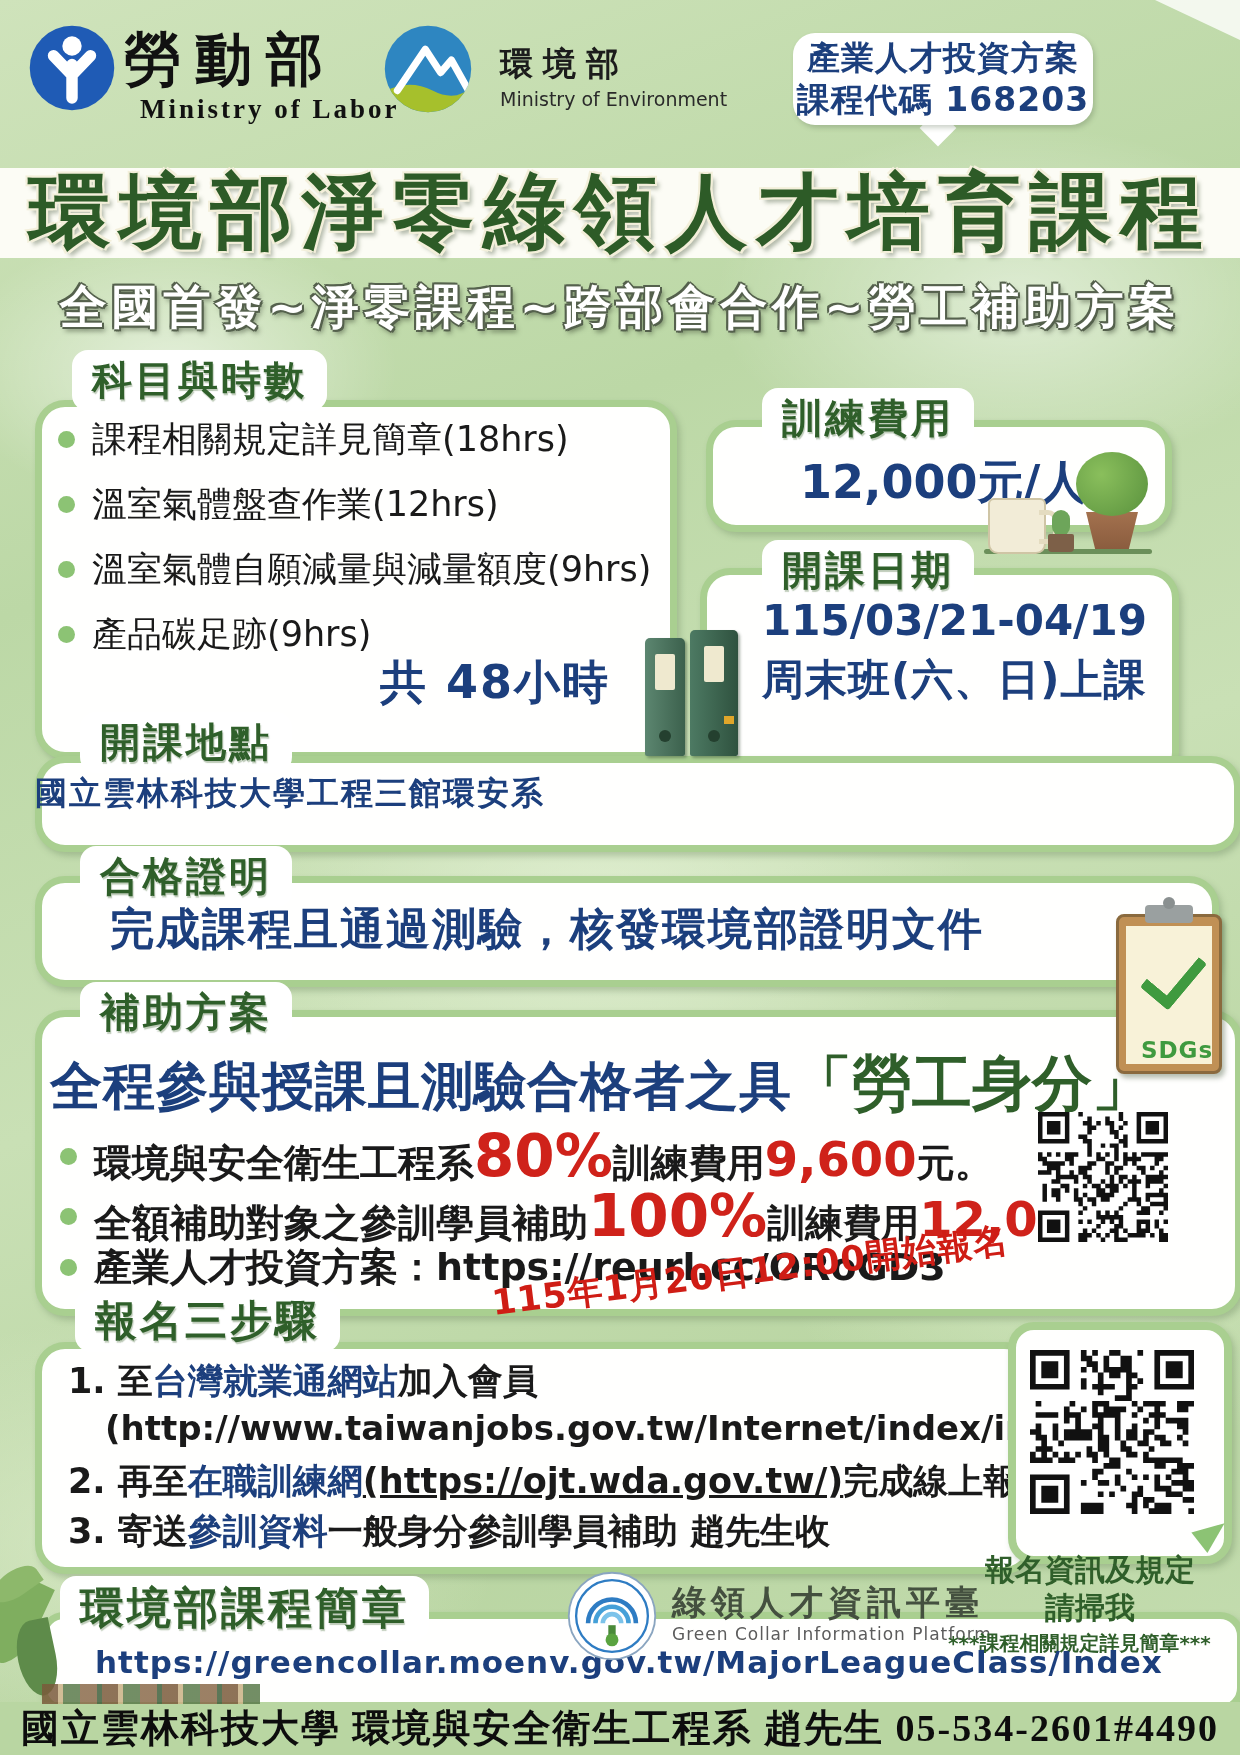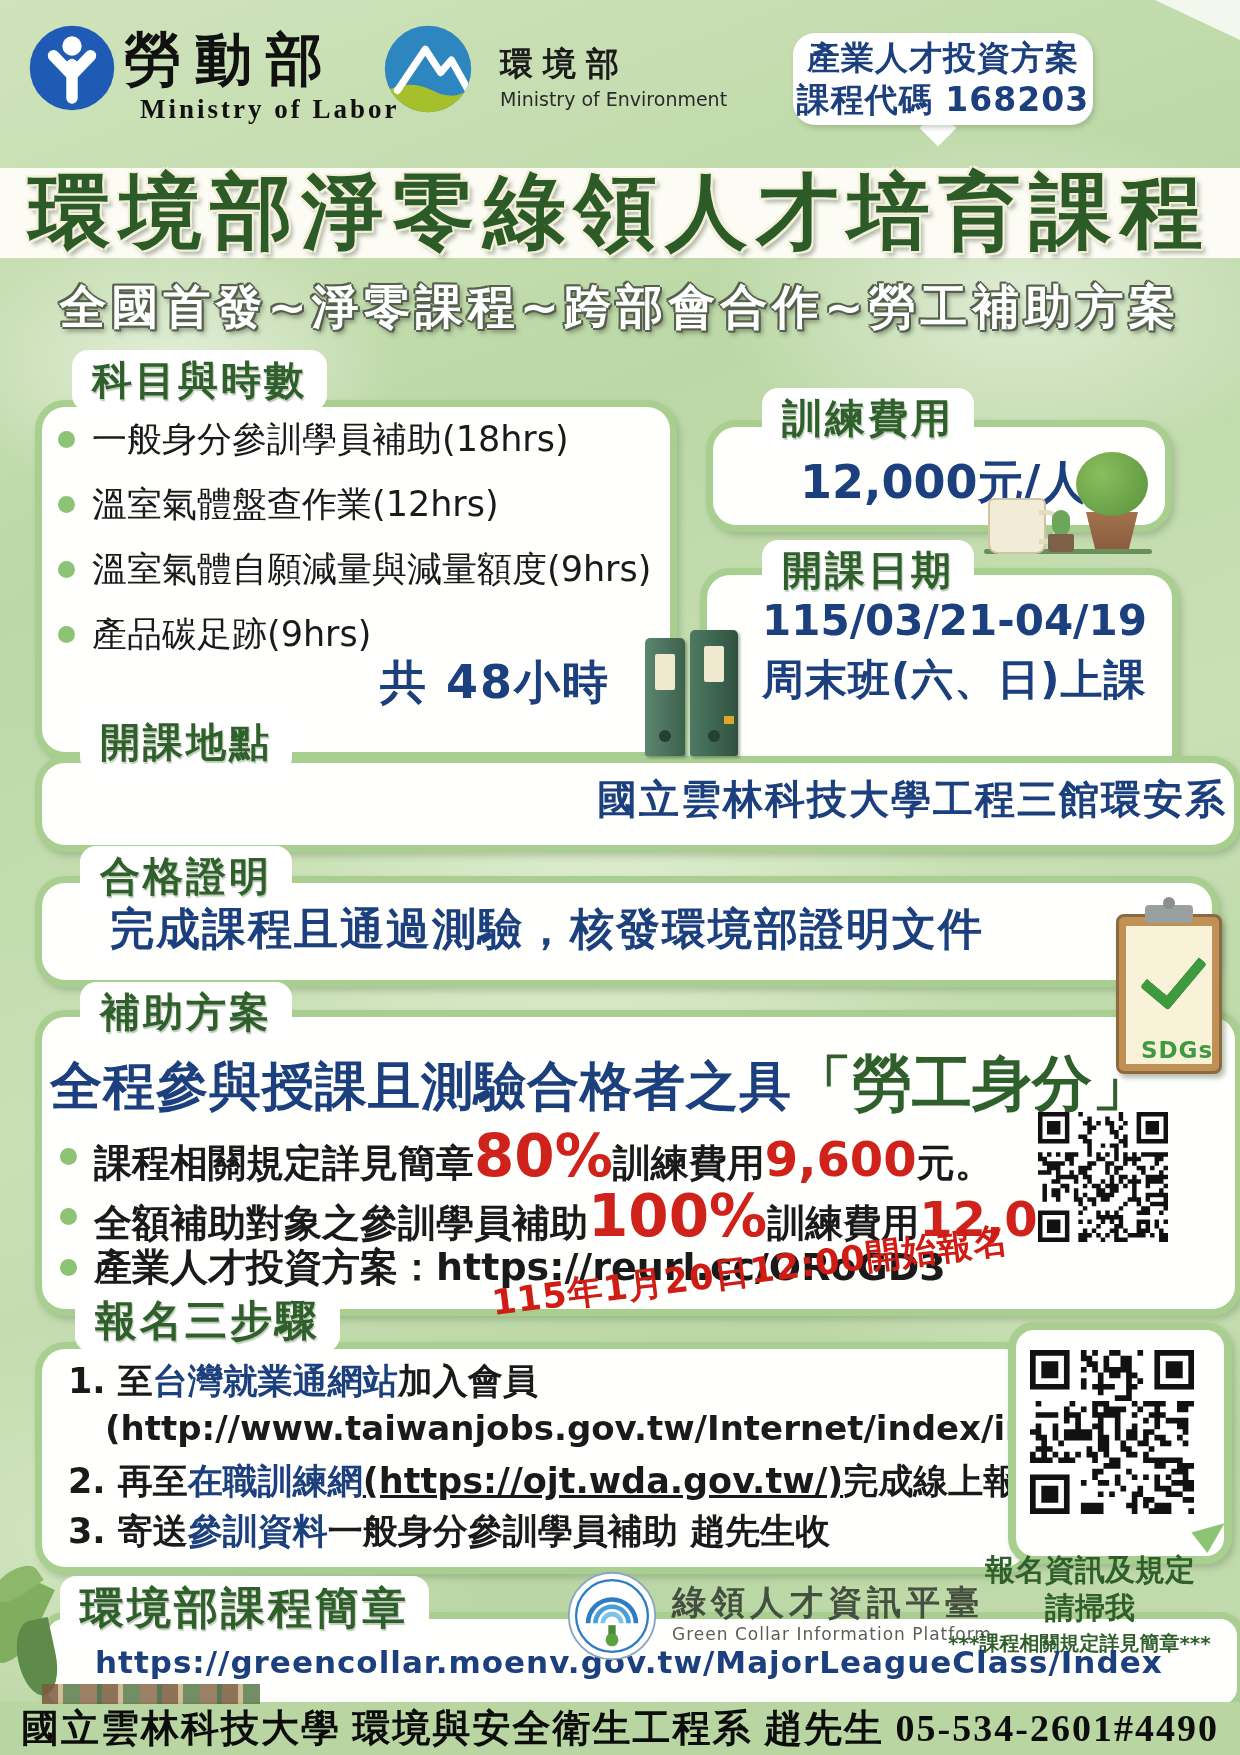--- a/index.html
+++ b/index.html
@@ -51,21 +51,21 @@
   .subject-list{position:absolute;left:58px;top:416px;z-index:3;list-style:none;margin:0;padding:0;}
   .subject-list li{display:flex;align-items:center;margin-bottom:18px;font-size:35px;color:#1a1a1a;white-space:nowrap;}
   .dot{width:17px;height:17px;border-radius:50%;background:#8cc374;margin-right:17px;flex-shrink:0;}
   .total-hours{left:380px;top:652px;font-size:46px;letter-spacing:2px;}
 
   
   .fee-value{left:800px;top:452px;font-size:46px;}
   .date-value{left:762px;top:596px;font-size:42px;}
   .date-note{left:762px;top:652px;font-size:42px;letter-spacing:1px;}
 
-  .location-value{left:35px;top:772px;width:1192px;text-align:right;font-size:40px;letter-spacing:2px;}
+  .location-value{left:35px;top:772px;width:1192px;text-align:left;font-size:32px;letter-spacing:2px;}
   .cert-value{left:110px;top:900px;font-size:44px;letter-spacing:2px;}
 
   
   .condition{left:50px;top:1044px;}
   .condition .pre{font-size:52px;letter-spacing:1px;}
   .condition .hl{font-size:60px;}
   .sub-row{display:flex;align-items:baseline;white-space:nowrap;z-index:3;position:absolute;left:60px;}
   .sub-row .dot{align-self:center;}
   .sub-row .t{font-size:38px;color:#1a1a1a;font-weight:600;}
   .sub-row .pct{font-size:58px;}
@@ -172,21 +172,21 @@
   <div class="title-band">
     <div class="main-title">環境部淨零綠領人才培育課程</div>
   </div>
   <div class="subtitle">全國首發~淨零課程~跨部會合作~勞工補助方案</div>
 
   <div class="panel" style="left:35px;top:400px;width:628px;height:345px;"></div>
   <div class="tab" style="left:72px;top:350px;">科目與時數</div>
   <ul class="subject-list">
     <li>
         <span class="dot"></span>
-        <span>一般身分參訓學員補助(18hrs)</span>
+        <span>課程相關規定詳見簡章(18hrs)</span>
       </li>
     <li>
         <span class="dot"></span>
         <span>溫室氣體盤查作業(12hrs)</span>
       </li>
     <li>
         <span class="dot"></span>
         <span>溫室氣體自願減量與減量額度(9hrs)</span>
       </li>
     <li>
@@ -234,21 +234,21 @@
   <div class="tab" style="left:80px;top:846px;">合格證明</div>
   <div class="txt navy cert-value">完成課程且通過測驗，核發環境部證明文件</div>
 
   <div class="panel" style="left:35px;top:1010px;width:1193px;height:292px;"></div>
   <div class="tab" style="left:80px;top:982px;">補助方案</div>
   <div class="txt condition">
     <span class="navy pre">全程參與授課且測驗合格者之具</span><span class="green-hl hl">「勞工身分」</span>
   </div>
   <div class="sub-row" style="top:1122px;">
     <span class="dot"></span>
-    <span class="t">課程相關規定詳見簡章</span>
+    <span class="t">環境與安全衛生工程系</span>
       <span class="red pct">80%</span>
       <span class="t"> 訓練費用 </span>
       <span class="red amt">9,600</span>
       <span class="t">元。</span>
   </div>
   <div class="sub-row" style="top:1182px;">
     <span class="dot"></span>
     <span class="t">全額補助對象之參訓學員補助</span>
       <span class="red pct">100%</span>
       <span class="t"> 訓練費用 </span>

